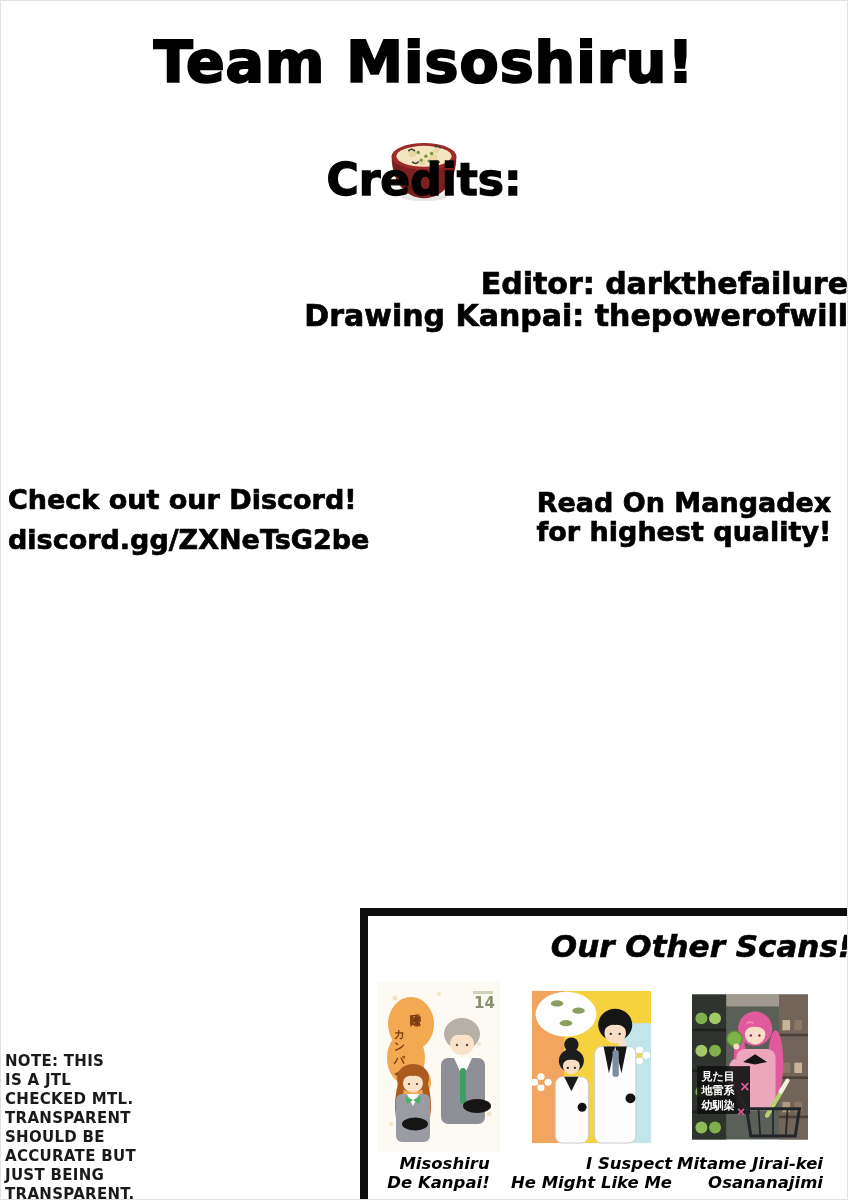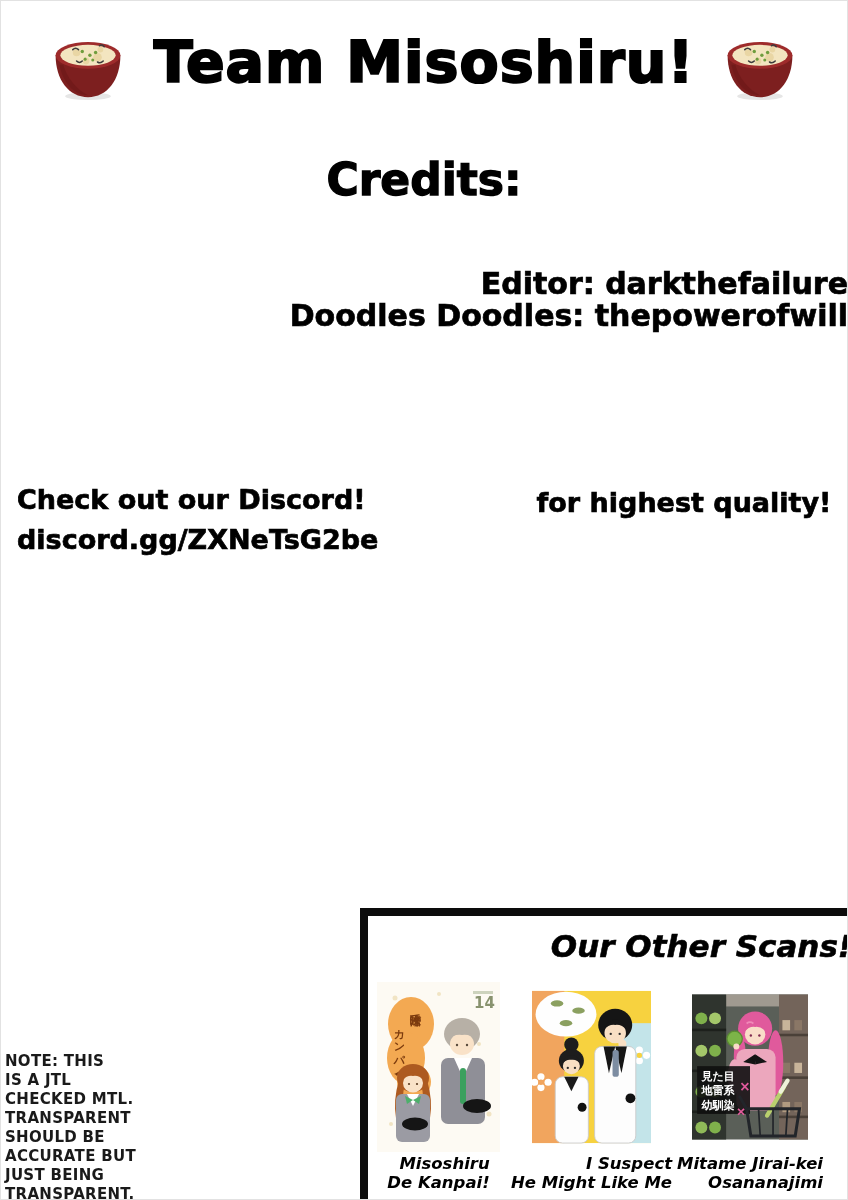--- a/index.html
+++ b/index.html
@@ -6,42 +6,42 @@
   body{
     width:848px;height:1200px;position:relative;overflow:hidden;
     background:#ffffff;color:#000;
     font-family:"DejaVu Sans", sans-serif;
   }
   body::after{content:"";position:absolute;inset:0;border:1px solid #e2e2e2;pointer-events:none;}
 
   
   .header{
     position:absolute;top:14px;left:0;right:0;height:96px;
-    display:flex;align-items:center;justify-content:center;gap:26px;
+    display:flex;align-items:center;justify-content:center;gap:26px;flex-direction:column;
   }
   .title{
     font-size:57px;font-weight:bold;letter-spacing:1px;
     -webkit-text-stroke:2.1px #000;white-space:nowrap;
   }
   .bowl-icon{width:80px;height:84px;flex:0 0 auto;}
 
   
   .credits-heading{
     position:absolute;top:154px;left:0;width:100%;text-align:center;
     font-size:44px;font-weight:bold;-webkit-text-stroke:1.3px #000;
   }
   .credits-lines{
     position:absolute;top:268px;left:0;width:100%;text-align:right;
     font-size:30px;font-weight:bold;line-height:32px;-webkit-text-stroke:0.7px #000;
     white-space:nowrap;
   }
 
   
   .discord{
-    position:absolute;left:17px;top:480px;
+    position:absolute;left:8px;top:480px;
     font-size:27px;font-weight:bold;line-height:40px;-webkit-text-stroke:0.7px #000;
     white-space:nowrap;
   }
   .mangadex{
     position:absolute;left:526px;top:488px;width:316px;text-align:center;
     font-size:27px;font-weight:bold;line-height:29px;-webkit-text-stroke:0.7px #000;
     white-space:nowrap;
   }
 
   
@@ -119,29 +119,30 @@
     <path d="M54,26 q3,-2 5,1" stroke="#3c3c3c" stroke-width="1.6" fill="none" stroke-linecap="round"></path>
     <path d="M30,42 q3,3 6,0" stroke="#3c3c3c" stroke-width="1.6" fill="none" stroke-linecap="round"></path>
     <path d="M52,43 q3,2 6,-1" stroke="#3c3c3c" stroke-width="1.6" fill="none" stroke-linecap="round"></path>
   </svg>
 </div>
 
 <div class="credits-heading">Credits:</div>
 
 <div class="credits-lines">
   <div>Editor: darkthefailure</div>
-  <div>Doodles Doodles: thepowerofwill</div>
+  <div>Drawing Kanpai: thepowerofwill</div>
 </div>
 
 <div class="discord">
   <div>Check out our Discord!</div>
   <div>discord.gg/ZXNeTsG2be</div>
 </div>
 
 <div class="mangadex">
+  <div>Read On Mangadex</div>
   <div>for highest quality!</div>
 </div>
 
 <div class="note">
   <div>NOTE: THIS</div>
   <div>IS A JTL</div>
   <div>CHECKED MTL.</div>
   <div>TRANSPARENT</div>
   <div>SHOULD BE</div>
   <div>ACCURATE BUT</div>

